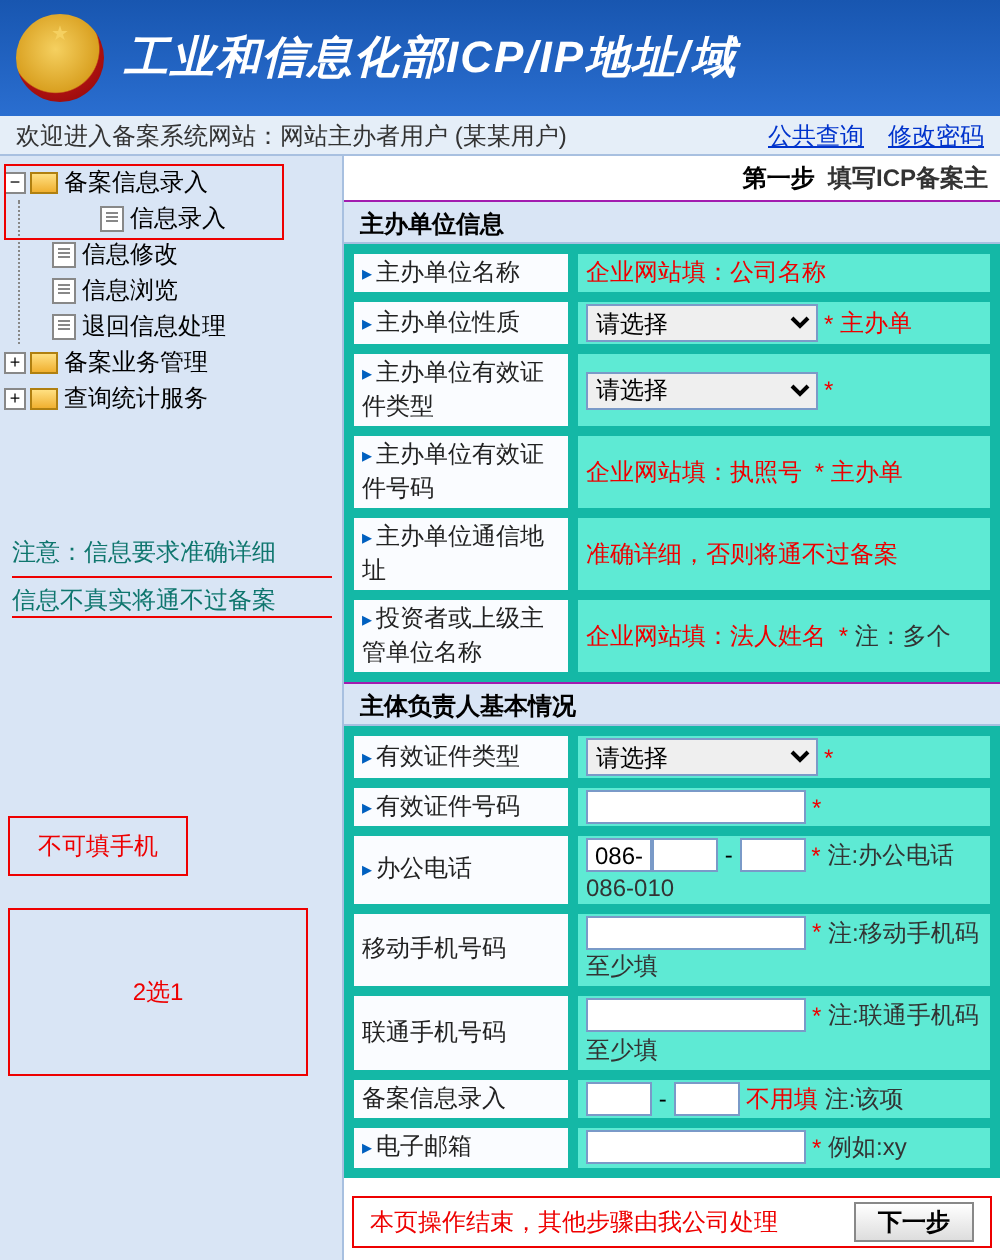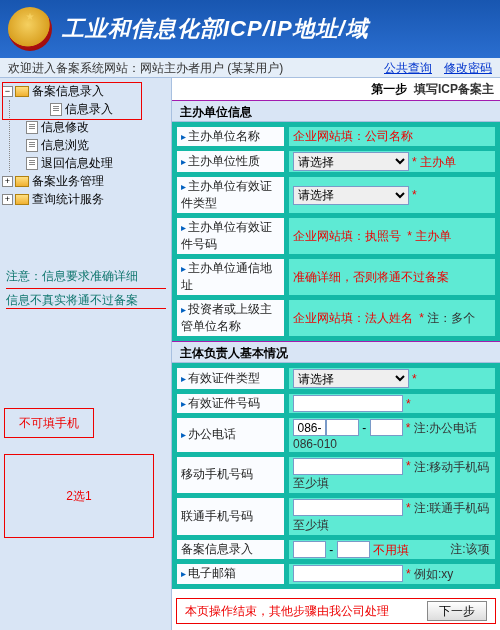--- a/index.html
+++ b/index.html
@@ -41,21 +41,21 @@
 td.val { background: #5eead4; }
 .red { color: #e00; }
 input[type=text] { width: 110px; height: 17px; border: 1px solid #7a9ac8; font-size: 12px; padding: 0 2px; }
 select { width: 116px; height: 19px; border: 1px solid #7a9ac8; font-size: 12px; }
 .req { color: #e00; margin-left: 3px; }
 .rightcut { color: #e00; font-size: 12px; }
 .row-tall td { height: 36px; }
 .phone-box input { width: 33px; text-align: center; }
 .footer { position: absolute; bottom: 6px; left: 4px; right: 4px; border: 1px solid #e00; height: 26px; display: flex; align-items: center; padding: 0 8px; }
 .footer span { color: #e00; flex: 1; }
-.nextbtn { width: 60px; height: 20px; border: 1px solid #888; background: linear-gradient(#fff, #ddd); cursor: pointer; }
+.nextbtn { width: 60px; height: 20px; border: 1px solid #888; background: linear-gradient(#fff, #ddd); cursor: pointer; font-weight: bold; }
 .note2 { position: absolute; color: #333; font-size: 12px; }
 </style>
 </head>
 <body>
 
 <div class="header">
   <div class="emblem"></div>
   <div class="title">工业和信息化部ICP/IP地址/域</div>
 </div>
 
@@ -172,21 +172,21 @@
       <tr class="row-tall">
             <td class="lbl">移动手机号码</td>
           <td class="val"><input type="text" style=""><span class="req">*</span>&nbsp;<span class="note2" style="position:static;">注:移动手机码至少填</span></td>
           </tr>
       <tr class="row-tall">
             <td class="lbl">联通手机号码</td>
           <td class="val"><input type="text" style=""><span class="req">*</span>&nbsp;<span class="note2" style="position:static;">注:联通手机码至少填</span></td>
           </tr>
       <tr>
             <td class="lbl">备案信息录入</td>
-          <td class="val phone-box"><input type="text" style=""> - <input type="text" style="">&nbsp;<span class="red">不用填</span>&nbsp;<span class="note2" style="position:static;margin-left:38px;">注:该项</span></td>
+          <td class="val phone-box"><input type="text" style=""> - <input type="text" style="">&nbsp;<span class="red">不用填</span>&nbsp;<span class="note2" style="position:static;">注:该项</span></td>
           </tr>
       <tr>
             <td class="lbl star">电子邮箱</td>
           <td class="val"><input type="text" style=""><span class="req">*</span>&nbsp;<span class="note2" style="position:static;">例如:xy</span></td>
           </tr>
     </tbody>
       </table>
 
     <div class="footer">
       <span>本页操作结束，其他步骤由我公司处理</span>

